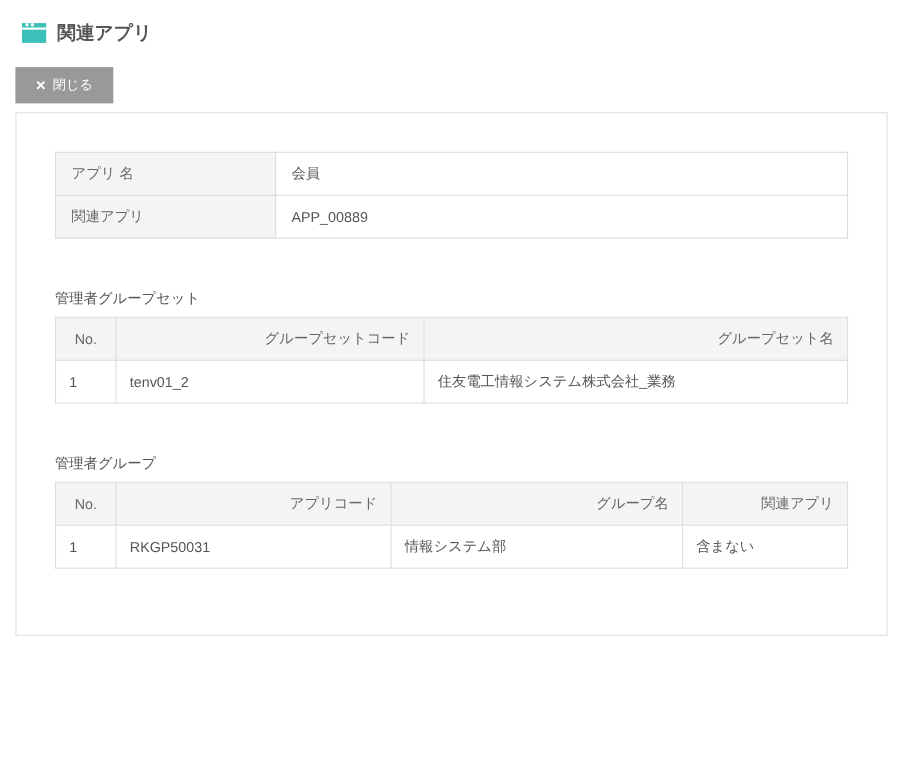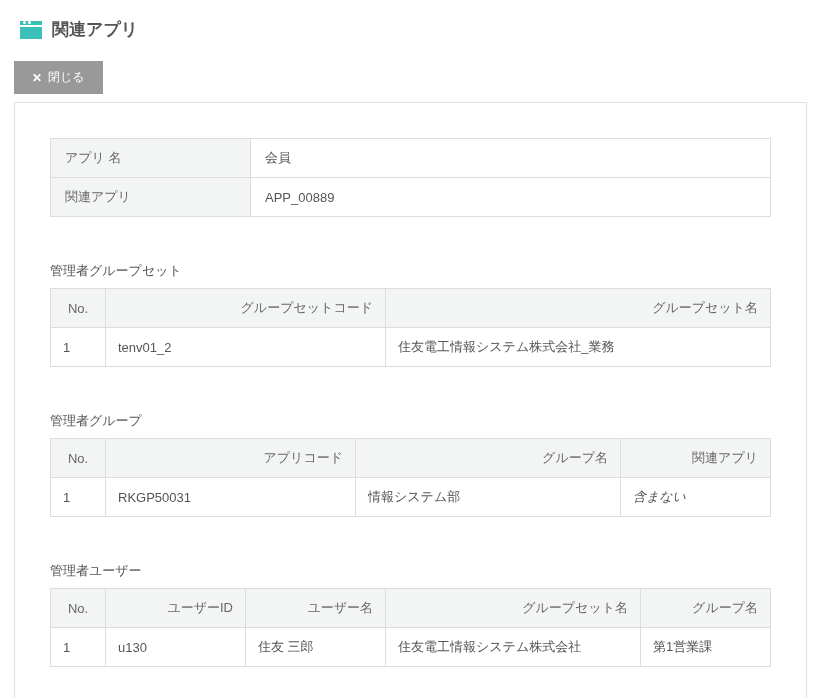--- a/index.html
+++ b/index.html
@@ -106,21 +106,21 @@
       font-size: 13px;
       text-align: left;
     }
     .data-table th {
       background: #f2f5f3;
       font-weight: normal;
       color: #666;
       text-align: right;
     }
     .no-col { width: 55px; text-align: center !important; }
-    .center { text-align: left; font-style: italic; }
+    .center { text-align: left; }
   </style>
 </head>
 <body>
 
 <div class="header">
   <div class="header-icon"></div>
   <div class="header-title">関連アプリ</div>
 </div>
 
 <div class="toolbar">
@@ -180,37 +180,14 @@
         <tr>
           <td>1</td>
           <td>RKGP50031</td>
           <td>情報システム部</td>
           <td class="center">含まない</td>
         </tr>
       </tbody>
     </table>
   </div>
 
-  <div class="section">
-    <div class="section-title">管理者ユーザー</div>
-    <table class="data-table">
-      <thead>
-        <tr>
-          <th class="no-col">No.</th>
-          <th style="width:140px">ユーザーID</th>
-          <th style="width:140px">ユーザー名</th>
-          <th>グループセット名</th>
-          <th style="width:130px">グループ名</th>
-        </tr>
-      </thead>
-      <tbody>
-        <tr>
-          <td>1</td>
-          <td>u130</td>
-          <td>住友 三郎</td>
-          <td>住友電工情報システム株式会社</td>
-          <td>第1営業課</td>
-        </tr>
-      </tbody>
-    </table>
-  </div>
 
 </div>
 
 </body></html>

